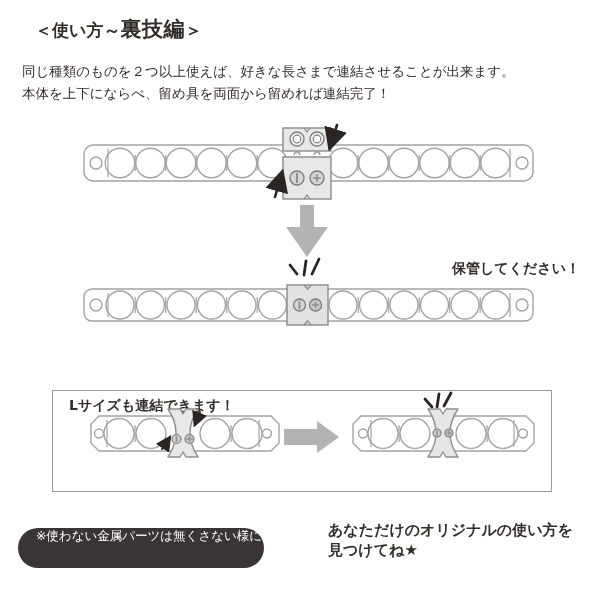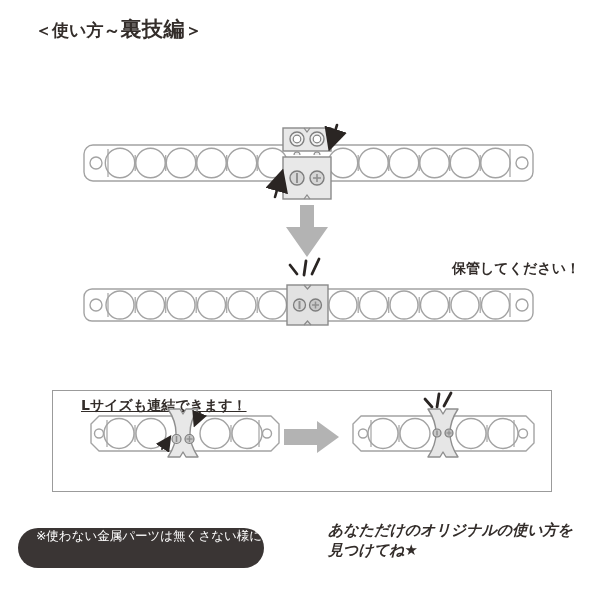--- a/index.html
+++ b/index.html
@@ -12,44 +12,48 @@
   .title{left:35px;top:15px;white-space:nowrap;}
   .title .pre,.title .suf{font-size:17px;font-weight:700;vertical-align:baseline;}
   .title .em{font-size:21px;font-weight:800;vertical-align:baseline;letter-spacing:.5px;}
   
   .intro{left:22px;top:60px;font-size:13.5px;line-height:22px;font-weight:500;white-space:nowrap;}
   
   .cap{font-weight:700;font-size:14px;white-space:nowrap;}
   .cap-step2{left:452px;top:260px;}
   
   .lbox{left:52px;top:390px;width:498px;height:100px;border:1.4px solid #9b9b9b;background:#fff;}
-  .lbox-label{position:absolute;left:28px;top:6px;font-weight:700;font-size:14px;white-space:nowrap;text-decoration:underline;}
+  .lbox-label{position:absolute;left:16px;top:6px;font-weight:700;font-size:14px;white-space:nowrap;}
   
   .note{
     left:18px;top:528px;width:246px;height:40px;border-radius:20px;
     background:#3a3534;color:#ffffff;font-size:12.5px;line-height:15px;
     display:flex;flex-direction:row;justify-content:center;padding:0 0 0 16px;
     box-sizing:border-box;white-space:nowrap;
   }
   
-  .outro{left:328px;top:520px;font-weight:700;font-size:15px;line-height:20px;white-space:nowrap;font-style:italic;}
+  .outro{left:328px;top:520px;font-weight:700;font-size:15px;line-height:20px;white-space:nowrap;}
   svg{display:block;}
   .strip-line{stroke:#a3a3a3;stroke-width:1.4;fill:none;}
   .slit{stroke:#a3a3a3;stroke-width:1.2;}
   .blk{fill:#b3b3b3;}
   .ink{stroke:#2a2523;stroke-width:2.6;fill:none;stroke-linecap:round;}
   .spark{stroke:#2a2523;stroke-width:2.8;stroke-linecap:round;}
 </style>
 </head>
 <body>
 
 <div class="canvas">
 
   <div class="abs title"><span class="pre">＜使い方～</span><span class="em">裏技編</span><span class="suf">＞</span></div>
 
+  <div class="abs intro">
+    <div>同じ種類のものを２つ以上使えば、好きな長さまで連結させることが出来ます。</div>
+    <div>本体を上下にならべ、留め具を両面から留めれば連結完了！</div>
+  </div>
 
   <svg class="abs" style="left:78px;top:118px;" width="470" height="90" viewBox="0 0 470 90">
     <defs>
       <marker id="ah1" markerWidth="9" markerHeight="9" refX="6" refY="4.5" orient="auto">
         <path d="M0 0 L9 4.5 L0 9 Z" fill="#2a2523"></path>
       </marker>
     </defs>
     <g>
       <rect class="strip-line" x="6" y="27" width="449" height="36" rx="9" fill="#ffffff"></rect>
       <circle class="strip-line" cx="18" cy="45" r="6" fill="#fff"></circle>

